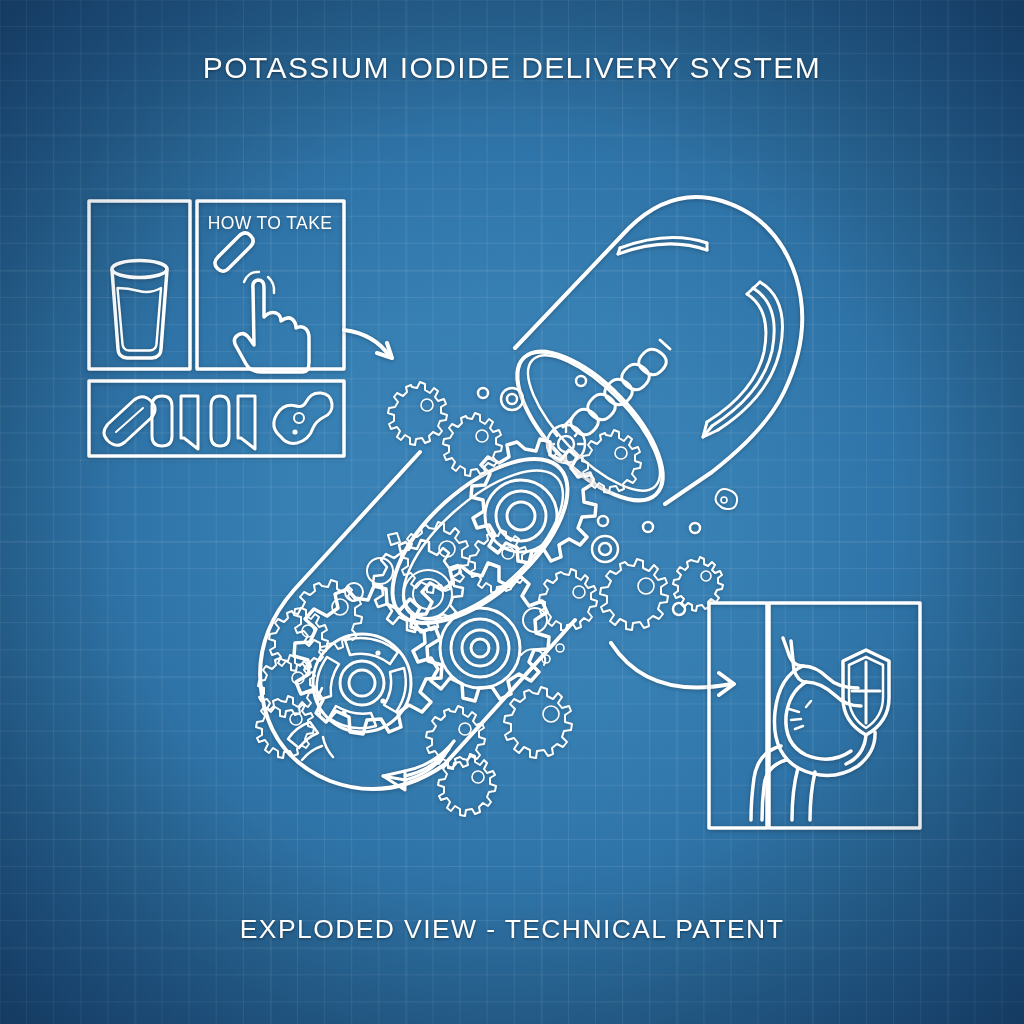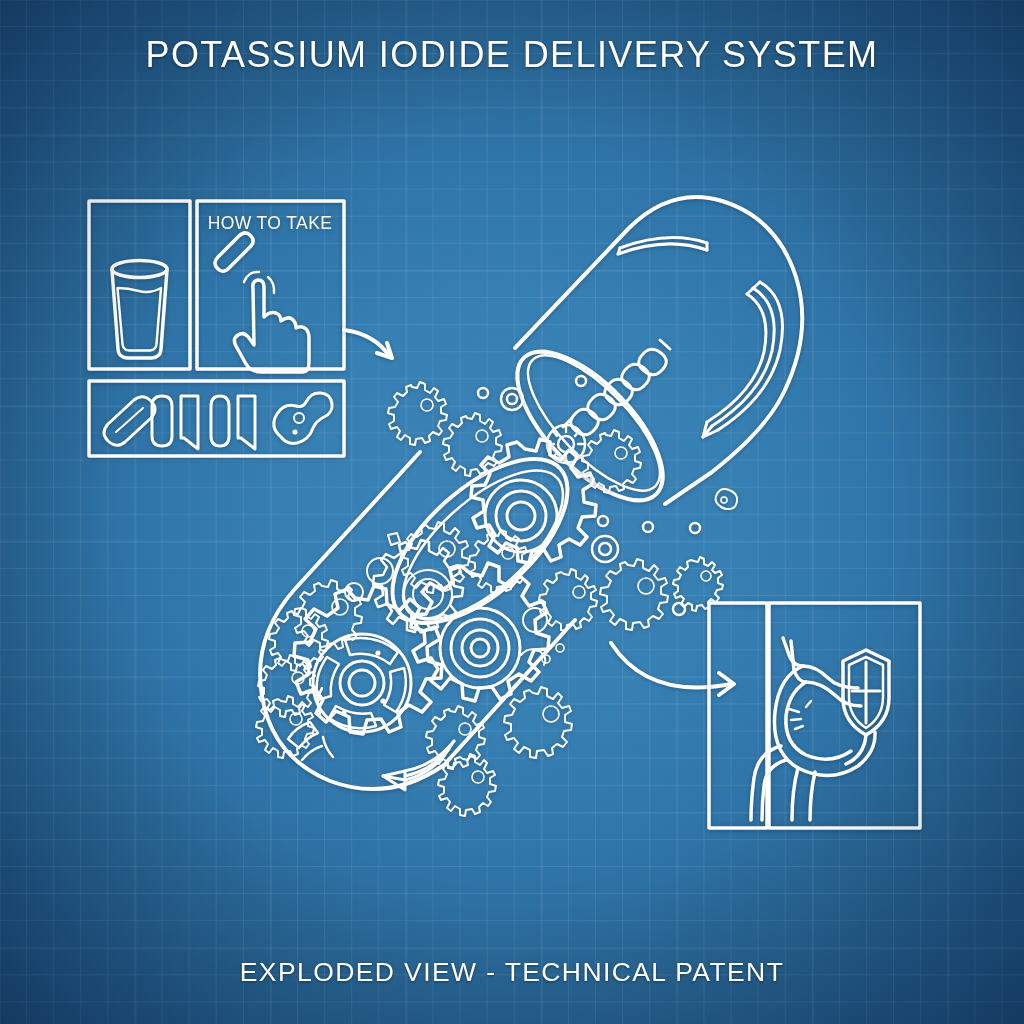--- a/index.html
+++ b/index.html
@@ -46,22 +46,22 @@
   }
   
   .ttl{
     position:absolute;left:0;right:0;text-align:center;
     color:#fefefe;
     letter-spacing:1.4px;
     text-shadow:0 1px 3px rgba(0,0,0,.45);
     font-weight:400;
     white-space:nowrap;
   }
-  #title{top:34px;font-size:36px;}
-  #caption{top:957px;font-size:26.5px;}
+  #title{top:51px;font-size:30px;}
+  #caption{top:914px;font-size:26.5px;}
   
   #art{position:absolute;left:0;top:0;width:1024px;height:1024px;}
   #art *{
     vector-effect:non-scaling-stroke;
   }
   .ln{fill:none;stroke:#ffffff;stroke-linecap:round;stroke-linejoin:round;}
   .w4{stroke-width:4;}
   .w35{stroke-width:3.5;}
   .w3{stroke-width:3;}
   .w25{stroke-width:2.5;}

